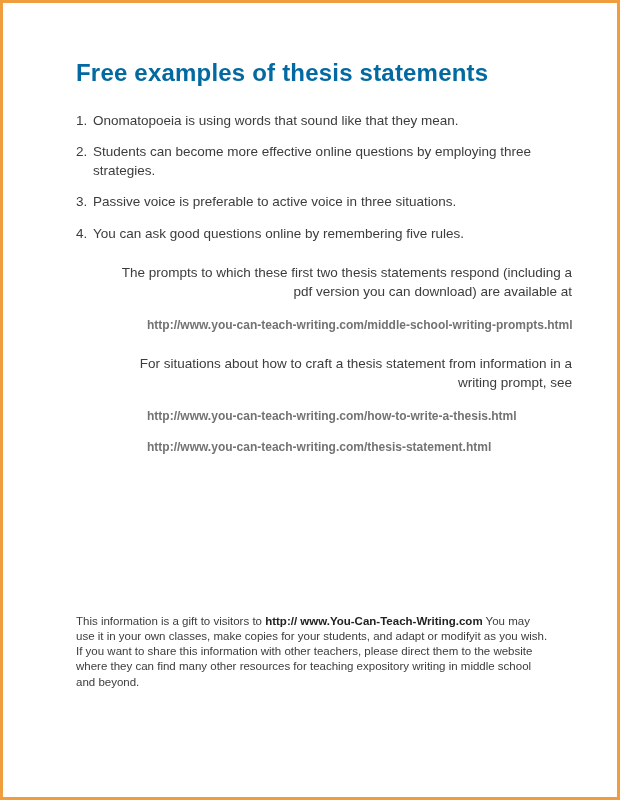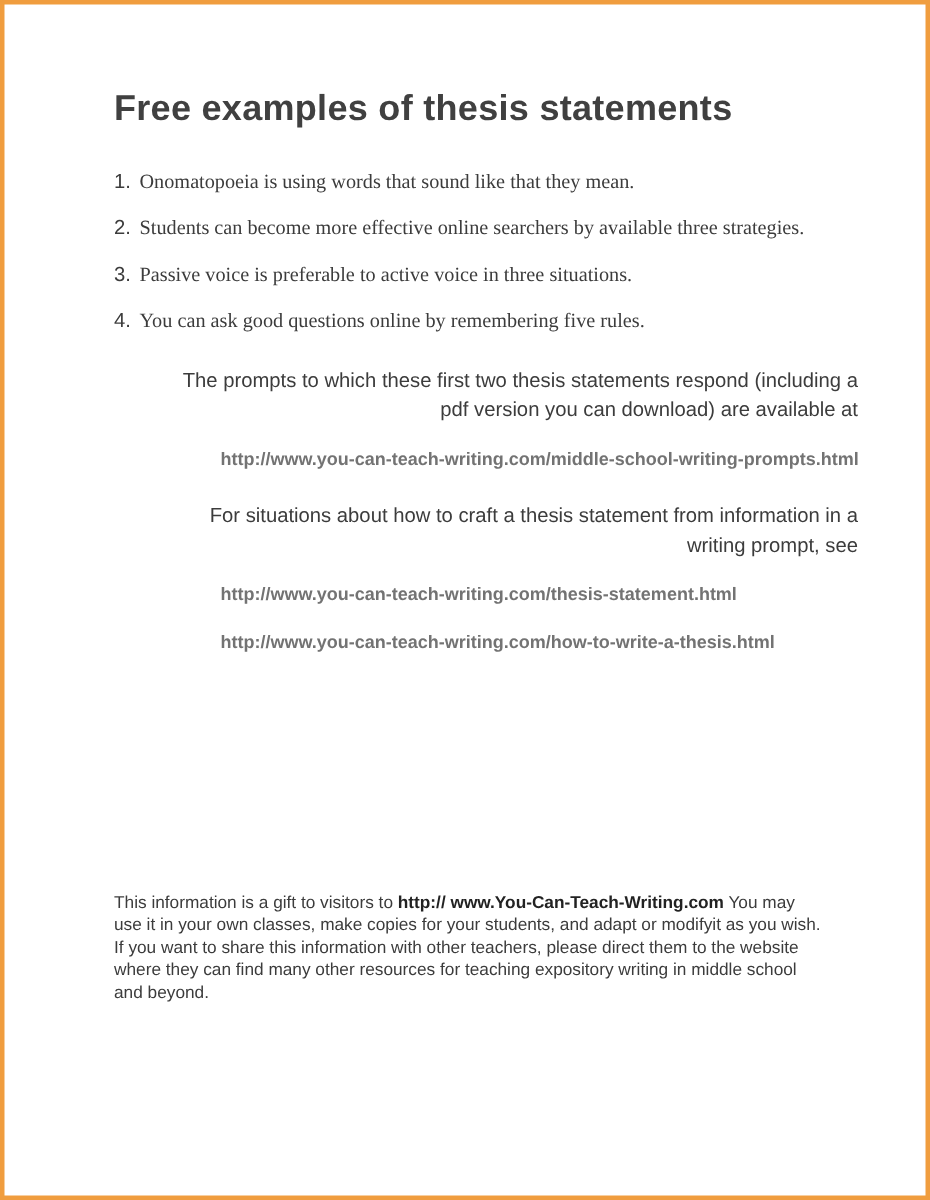--- a/index.html
+++ b/index.html
@@ -12,39 +12,38 @@
     font-family: "Liberation Sans", sans-serif;
     color: #3c3c3c;
     overflow: hidden;
   }
   .page {
     padding: 56px 45px 0 73px;
   }
   .title {
     font-size: 24px;
     font-weight: bold;
-    color: #404040;
+    color: #0369a1;
     margin: 0 0 24px 0;
     letter-spacing: 0.2px;
   }
   .list { margin: 0; padding: 0; }
   .list-item {
     display: flex;
     font-size: 13.5px;
     line-height: 1.42;
     margin-bottom: 12px;
     max-width: 478px;
   }
   .list-item .num {
     flex: none;
     width: 17px;
   }
   .list-item .txt {
     max-width: 460px;
-    font-family: Liberation Serif, serif;
   }
   .section { margin: 0; }
   .para {
     margin: 20px 0 6px 38px;
     font-size: 13.5px;
     line-height: 1.45;
     max-width: 460px;
     text-align: right;
   }
   .url {
@@ -71,41 +70,41 @@
 
   <h1 class="title">Free examples of thesis statements</h1>
 
   <div class="list">
     <div class="list-item">
       <span class="num">1.</span>
       <span class="txt">Onomatopoeia is using words that sound like that they mean.</span>
     </div>
     <div class="list-item">
       <span class="num">2.</span>
-      <span class="txt">Students can become more effective online searchers by available three strategies.</span>
+      <span class="txt">Students can become more effective online questions by employing three strategies.</span>
     </div>
     <div class="list-item">
       <span class="num">3.</span>
       <span class="txt">Passive voice is preferable to active voice in three situations.</span>
     </div>
     <div class="list-item">
       <span class="num">4.</span>
       <span class="txt">You can ask good questions online by remembering five rules.</span>
     </div>
   </div>
 
   <div class="section">
     <p class="para">The prompts to which these first two  thesis statements respond (including a pdf version you can download) are available at</p>
     <p class="url">http://www.you-can-teach-writing.com/middle-school-writing-prompts.html</p>
   </div>
 
 
   <div class="section">
     <p class="para">For situations about how to craft a thesis statement from information in a writing prompt, see</p>
+    <p class="url">http://www.you-can-teach-writing.com/how-to-write-a-thesis.html</p>
     <p class="url">http://www.you-can-teach-writing.com/thesis-statement.html</p>
-    <p class="url">http://www.you-can-teach-writing.com/how-to-write-a-thesis.html</p>
   </div>
 
   <p class="footer">
     <span>This information is a gift to visitors to </span><b>http:// www.You-Can-Teach-Writing.com</b><span> You may use it in your own classes, make copies for your students, and adapt or modifyit as you wish. If you want to share this information with other teachers, please direct them to the website where they can find many other resources for teaching expository writing in middle school and beyond.</span>
   </p>
 
 </div>
 
 </body></html>

